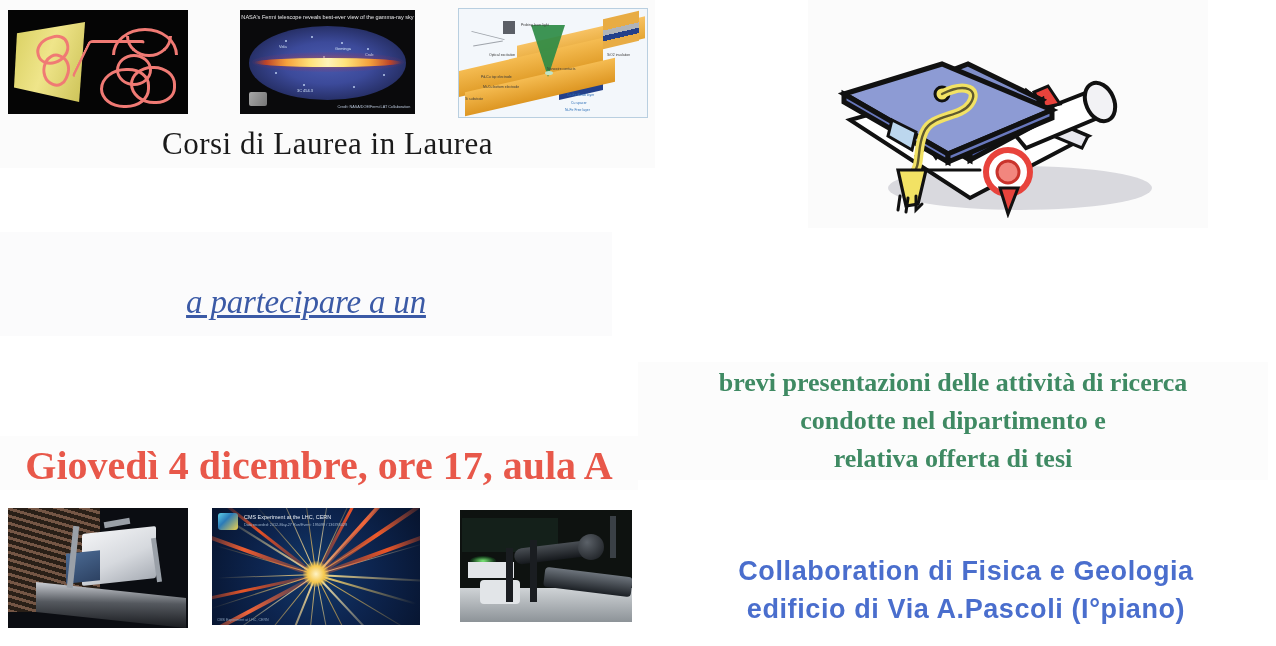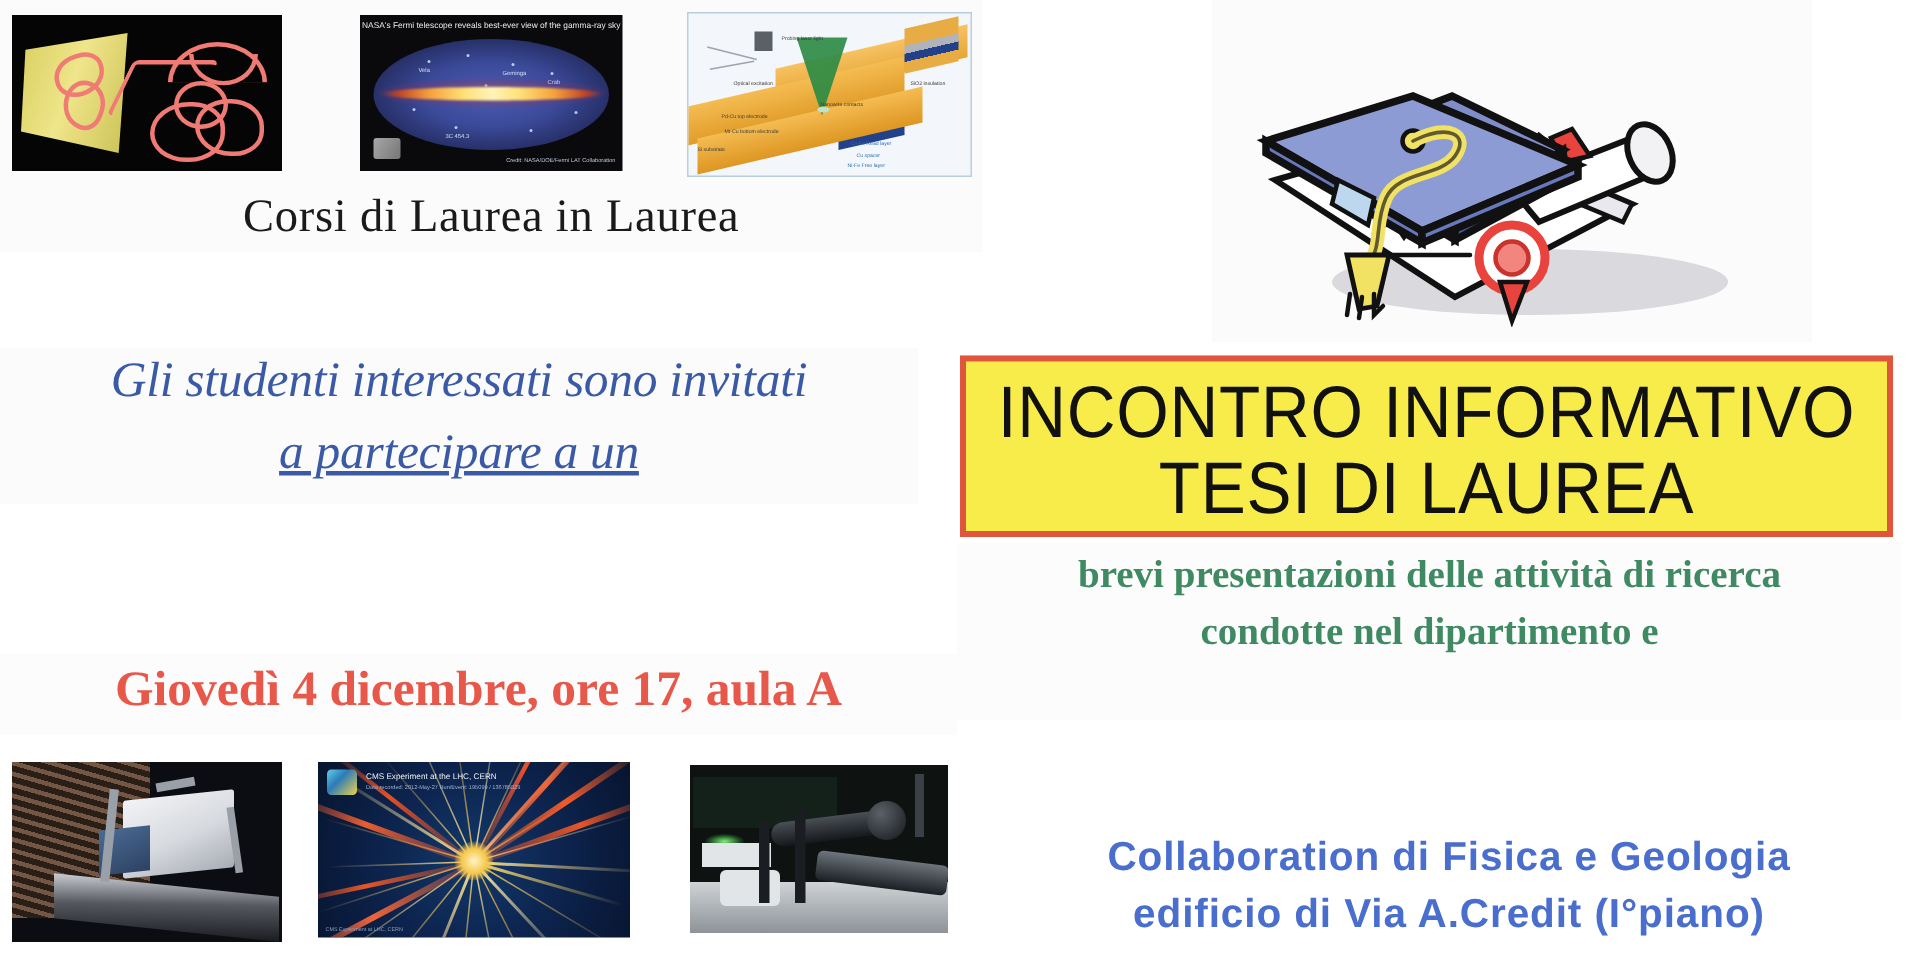--- a/index.html
+++ b/index.html
@@ -151,21 +151,21 @@
   }
   #green-l1{top:6px;}
   #green-l2{top:44px;}
   #green-l3{top:82px;}
 
   
   #date-panel{left:0;top:436px;width:638px;height:54px;background:#fcfcfc;}
   #date-line{
     position:absolute;left:0;top:6px;width:638px;text-align:center;
     font-family:"Liberation Serif", serif;font-weight:bold;
-    font-size:33px;color:#e8584a;
+    font-size:40px;color:#e8584a;
   }
 
   
   #photo-ams{left:8px;top:508px;width:180px;height:120px;background:#0b0d12;}
   #photo-ams .panelarr{
     position:absolute;left:0;top:0;width:92px;height:104px;
     background:repeating-linear-gradient(
       16deg,#7a5a48 0 3px,#2b2018 3px 7px),
       repeating-linear-gradient(106deg,#6b4e3e 0 2px,#241a14 2px 9px);
     opacity:.95;
@@ -332,32 +332,28 @@
       <path d="M122 66 C146 54 160 62 150 76 C140 90 112 86 104 104 C96 122 102 136 92 148" fill="none" stroke="#f2e264" stroke-width="9" stroke-linecap="round"></path>
       <path d="M122 66 C146 54 160 62 150 76 C140 90 112 86 104 104 C96 122 102 136 92 148" fill="none" stroke="#111" stroke-width="2.4" stroke-linecap="round" opacity=".65"></path>
       <path d="M78 142 L106 142 L98 176 L86 178 Z" fill="#f2e264" stroke="#111" stroke-width="3.2"></path>
       <path d="M80 168 L78 182 M88 170 L86 184 M96 168 L96 182 L102 176" stroke="#111" stroke-width="3" fill="none" stroke-linecap="round"></path>
 
       <path d="M72 92 L96 104 L92 122 L68 108 Z" fill="#bcd7ee" stroke="#111" stroke-width="3"></path>
     </svg>
   </div>
 
   <div class="abs panel" id="invite-panel">
-    <div class="invite-line" id="invite-l1">Gli studenti interessati sono invitati</div>
     <div class="invite-line" id="invite-l2">a partecipare a un</div>
   </div>
 
-  <div class="abs" id="banner">
-    <div class="banner-line" id="banner-l1">INCONTRO INFORMATIVO</div>
-    <div class="banner-line" id="banner-l2">TESI DI LAUREA</div>
-  </div>
 
   <div class="abs panel" id="green-panel">
     <div class="green-line" id="green-l1">brevi presentazioni delle attività di ricerca</div>
     <div class="green-line" id="green-l2">condotte nel dipartimento e</div>
+    <div class="green-line" id="green-l3">relativa offerta di tesi</div>
   </div>
 
   <div class="abs panel" id="date-panel">
     <div id="date-line">Giovedì 4 dicembre, ore 17, aula A</div>
   </div>
 
   <div class="thumb" id="photo-ams">
     <div class="panelarr"></div>
     <div class="truss"></div>
     <div class="module"></div>
@@ -418,16 +414,16 @@
     <div class="tube2"></div>
     <div class="mount" style="left:8px;top:52px;width:46px;height:16px"></div>
     <div class="mount" style="left:20px;top:70px;width:40px;height:24px;border-radius:4px"></div>
     <div class="post" style="left:46px;top:38px;height:54px"></div>
     <div class="post" style="left:70px;top:30px;height:62px"></div>
     <div class="post" style="left:150px;top:6px;height:42px;width:6px;background:#3a4046"></div>
   </div>
 
   <div class="abs" id="addr-panel">
     <div class="addr-line" id="addr-l1">Collaboration di Fisica e Geologia</div>
-    <div class="addr-line" id="addr-l2">edificio di Via A.Credit (I°piano)</div>
+    <div class="addr-line" id="addr-l2">edificio di Via A.Pascoli (I°piano)</div>
   </div>
 
 </div>
 
 </body></html>

